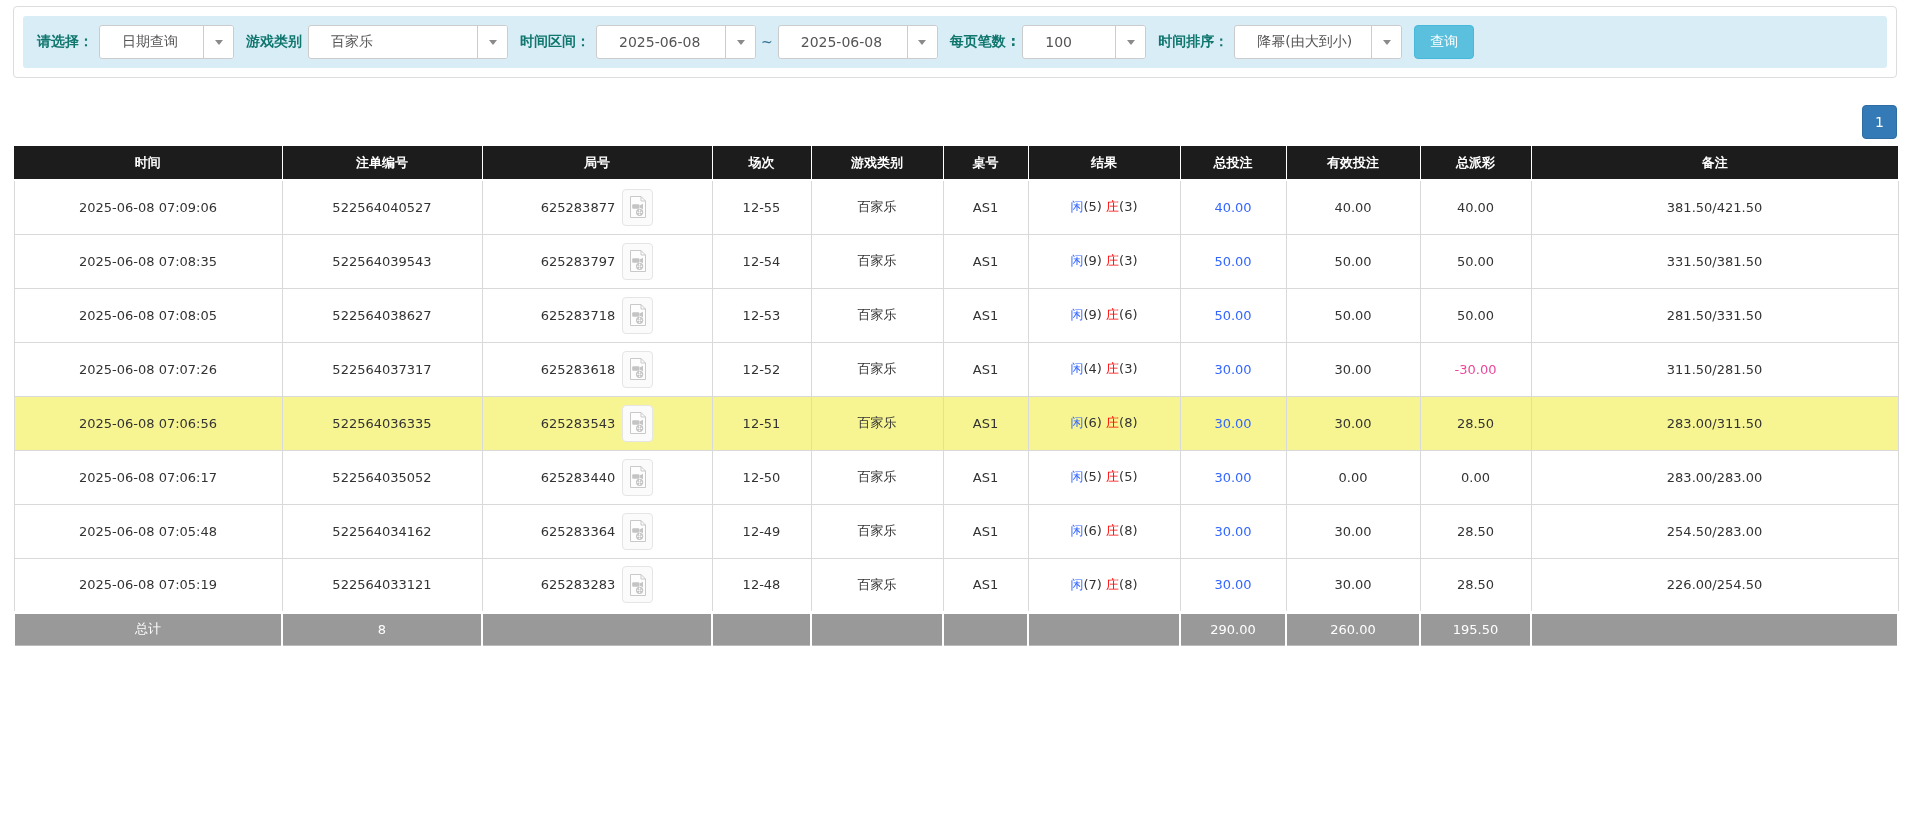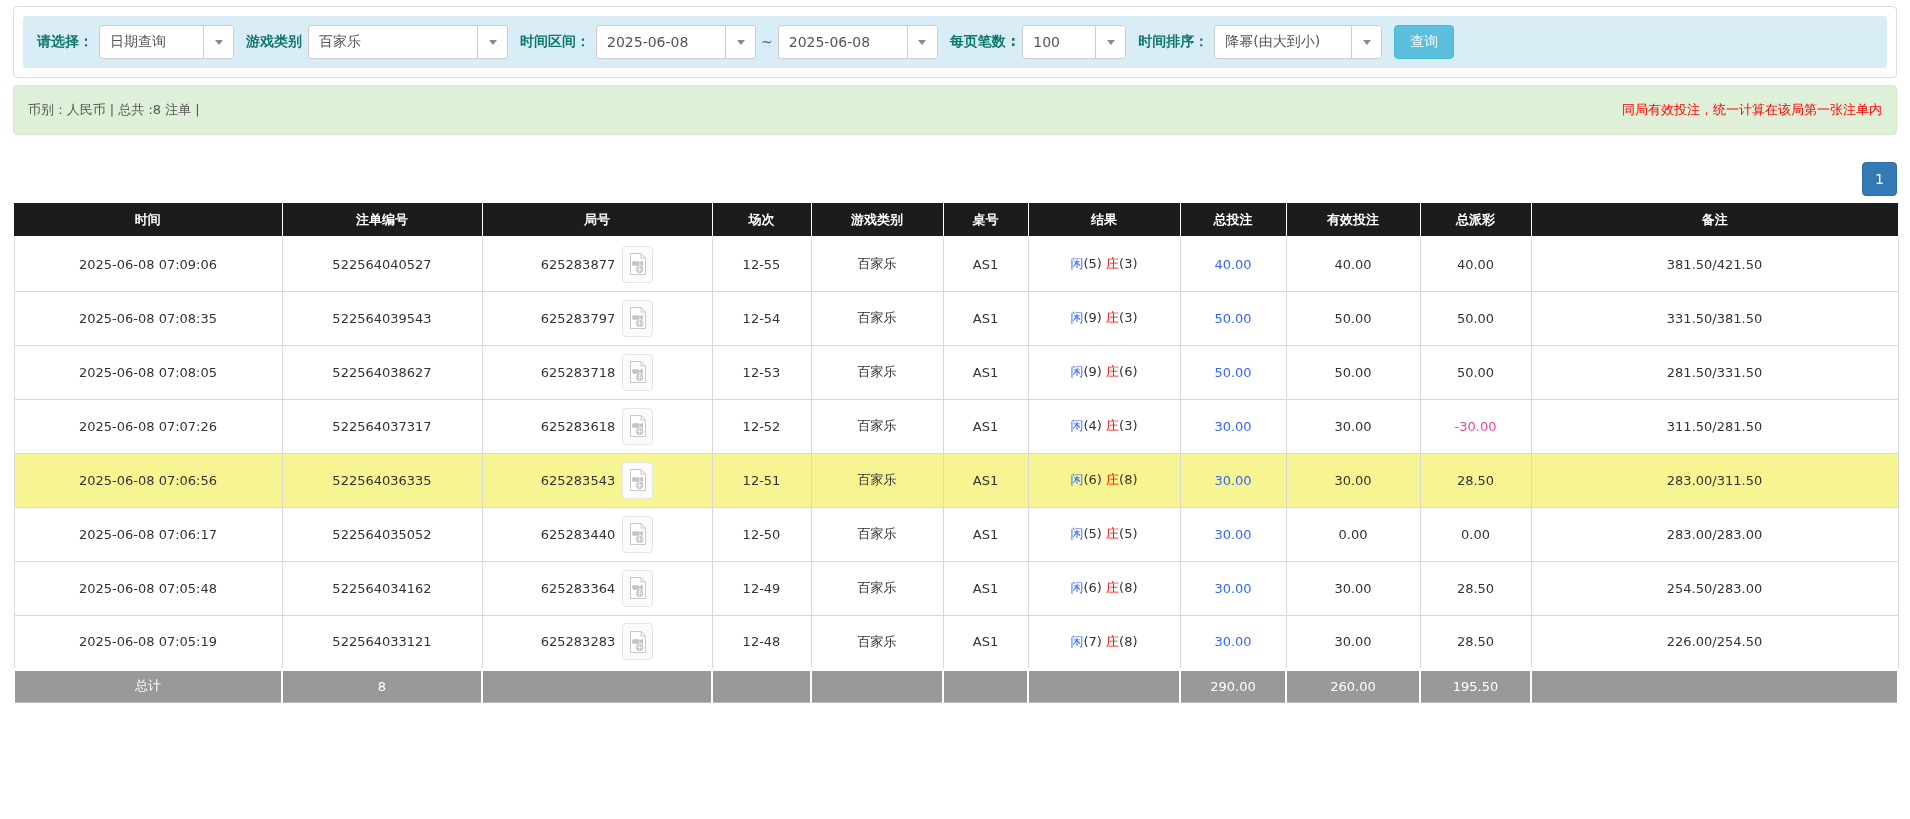--- a/index.html
+++ b/index.html
@@ -15,38 +15,38 @@
   
   .filter-panel { border:1px solid #ddd; border-radius:4px; padding:9px; background:#fff; }
   .toolbar {
     background:#d9edf7; border-radius:3px; height:52px;
     display:flex; align-items:center; padding:0 12px; white-space:nowrap;
   }
   .lbl { color:#0f766e; font-weight:bold; font-size:14px; margin:0 6px 0 12px; }
   .lbl:first-child { margin-left:2px; }
   .combo {
     display:inline-flex; align-items:stretch; height:34px;
-    background:#fff; border:1px solid #ccc; border-radius:3px; overflow:hidden;
+    background:#fff; border:1px solid #ccc; border-radius:3px; overflow:hidden;padding-left:12px;
   }
   .combo .val { display:flex; align-items:center; padding:0 10px; font-size:14px; color:#555; flex:1 1 auto; }
   .combo .caret-btn {
     width:30px; border-left:1px solid #ccc; background:#fff;
     display:flex; align-items:center; justify-content:center; cursor:pointer;
   }
   .caret-glyph { width:0; height:0; border-left:4px solid transparent; border-right:4px solid transparent; border-top:5px solid #8a8a8a; }
   .tilde { color:#31708f; margin:0 5px; font-size:14px; }
   .search-btn {
     margin-left:12px; height:34px; padding:0 15px; border:1px solid #46b8da; border-radius:4px;
     background:#5bc0de; color:#fff; font-size:14px; cursor:pointer;
     font-family:"DejaVu Sans","Liberation Sans",sans-serif;
   }
   .w-select1 { width:135px; }
   .w-game    { width:200px; }
   .w-date    { width:160px; }
-  .w-size    { width:104px; }
+  .w-size    { width:124px; }
   .w-sort    { width:168px; }
 
   
   .summary {
     margin-top:7px; height:50px; background:#dff0d8; border:1px solid #d6e9c6; border-radius:4px;
     display:flex; align-items:center; justify-content:space-between; padding:0 14px;
   }
   .summary-info { color:#555; font-size:13px; }
   .summary-note { color:#ff0000; font-size:13px; }
 
@@ -138,24 +138,20 @@
         <span class="val">降幂(由大到小)</span>
         <span class="caret-btn">
             <span class="caret-glyph"></span>
           </span>
       </span>
 
       <button class="search-btn">查询</button>
     </div>
   </div>
 
-  <div class="summary">
-    <span class="summary-info">币别 : 人民币 | 总共 :8 注单 |</span>
-    <span class="summary-note">同局有效投注，统一计算在该局第一张注单内</span>
-  </div>
 
   <div class="pager">
     <div class="page-btn">1</div>
   </div>
 
   <table class="records">
     <colgroup>
         <col style="width: 268px;">
         <col style="width: 200px;">
         <col style="width: 230px;">

